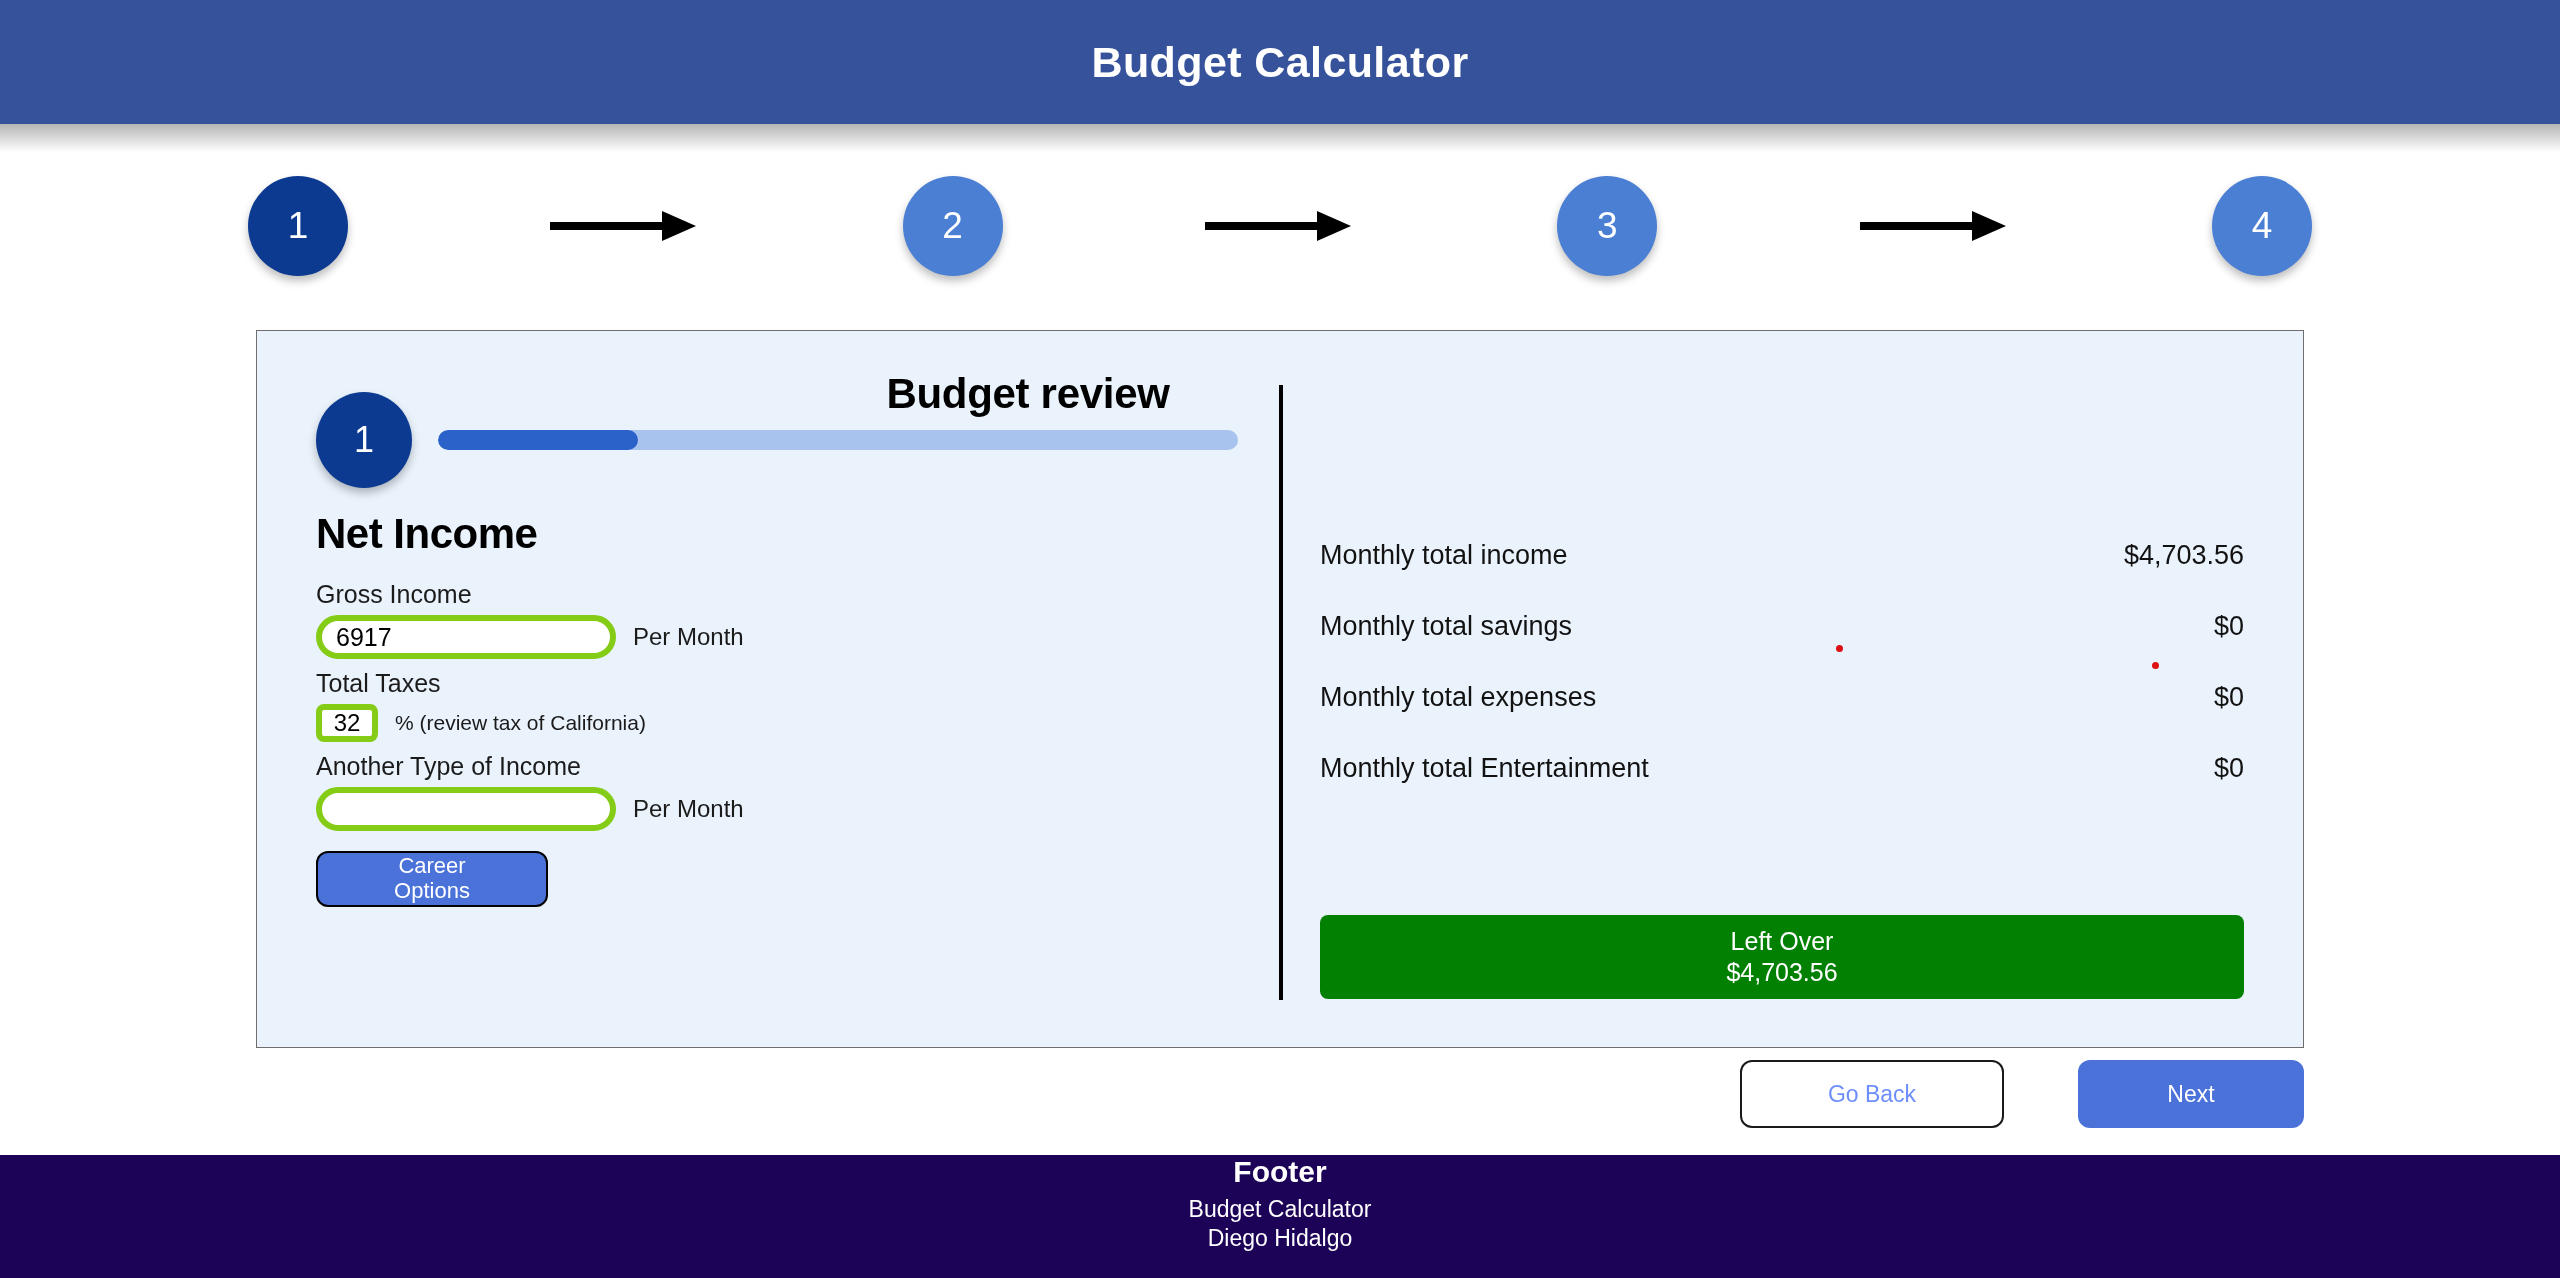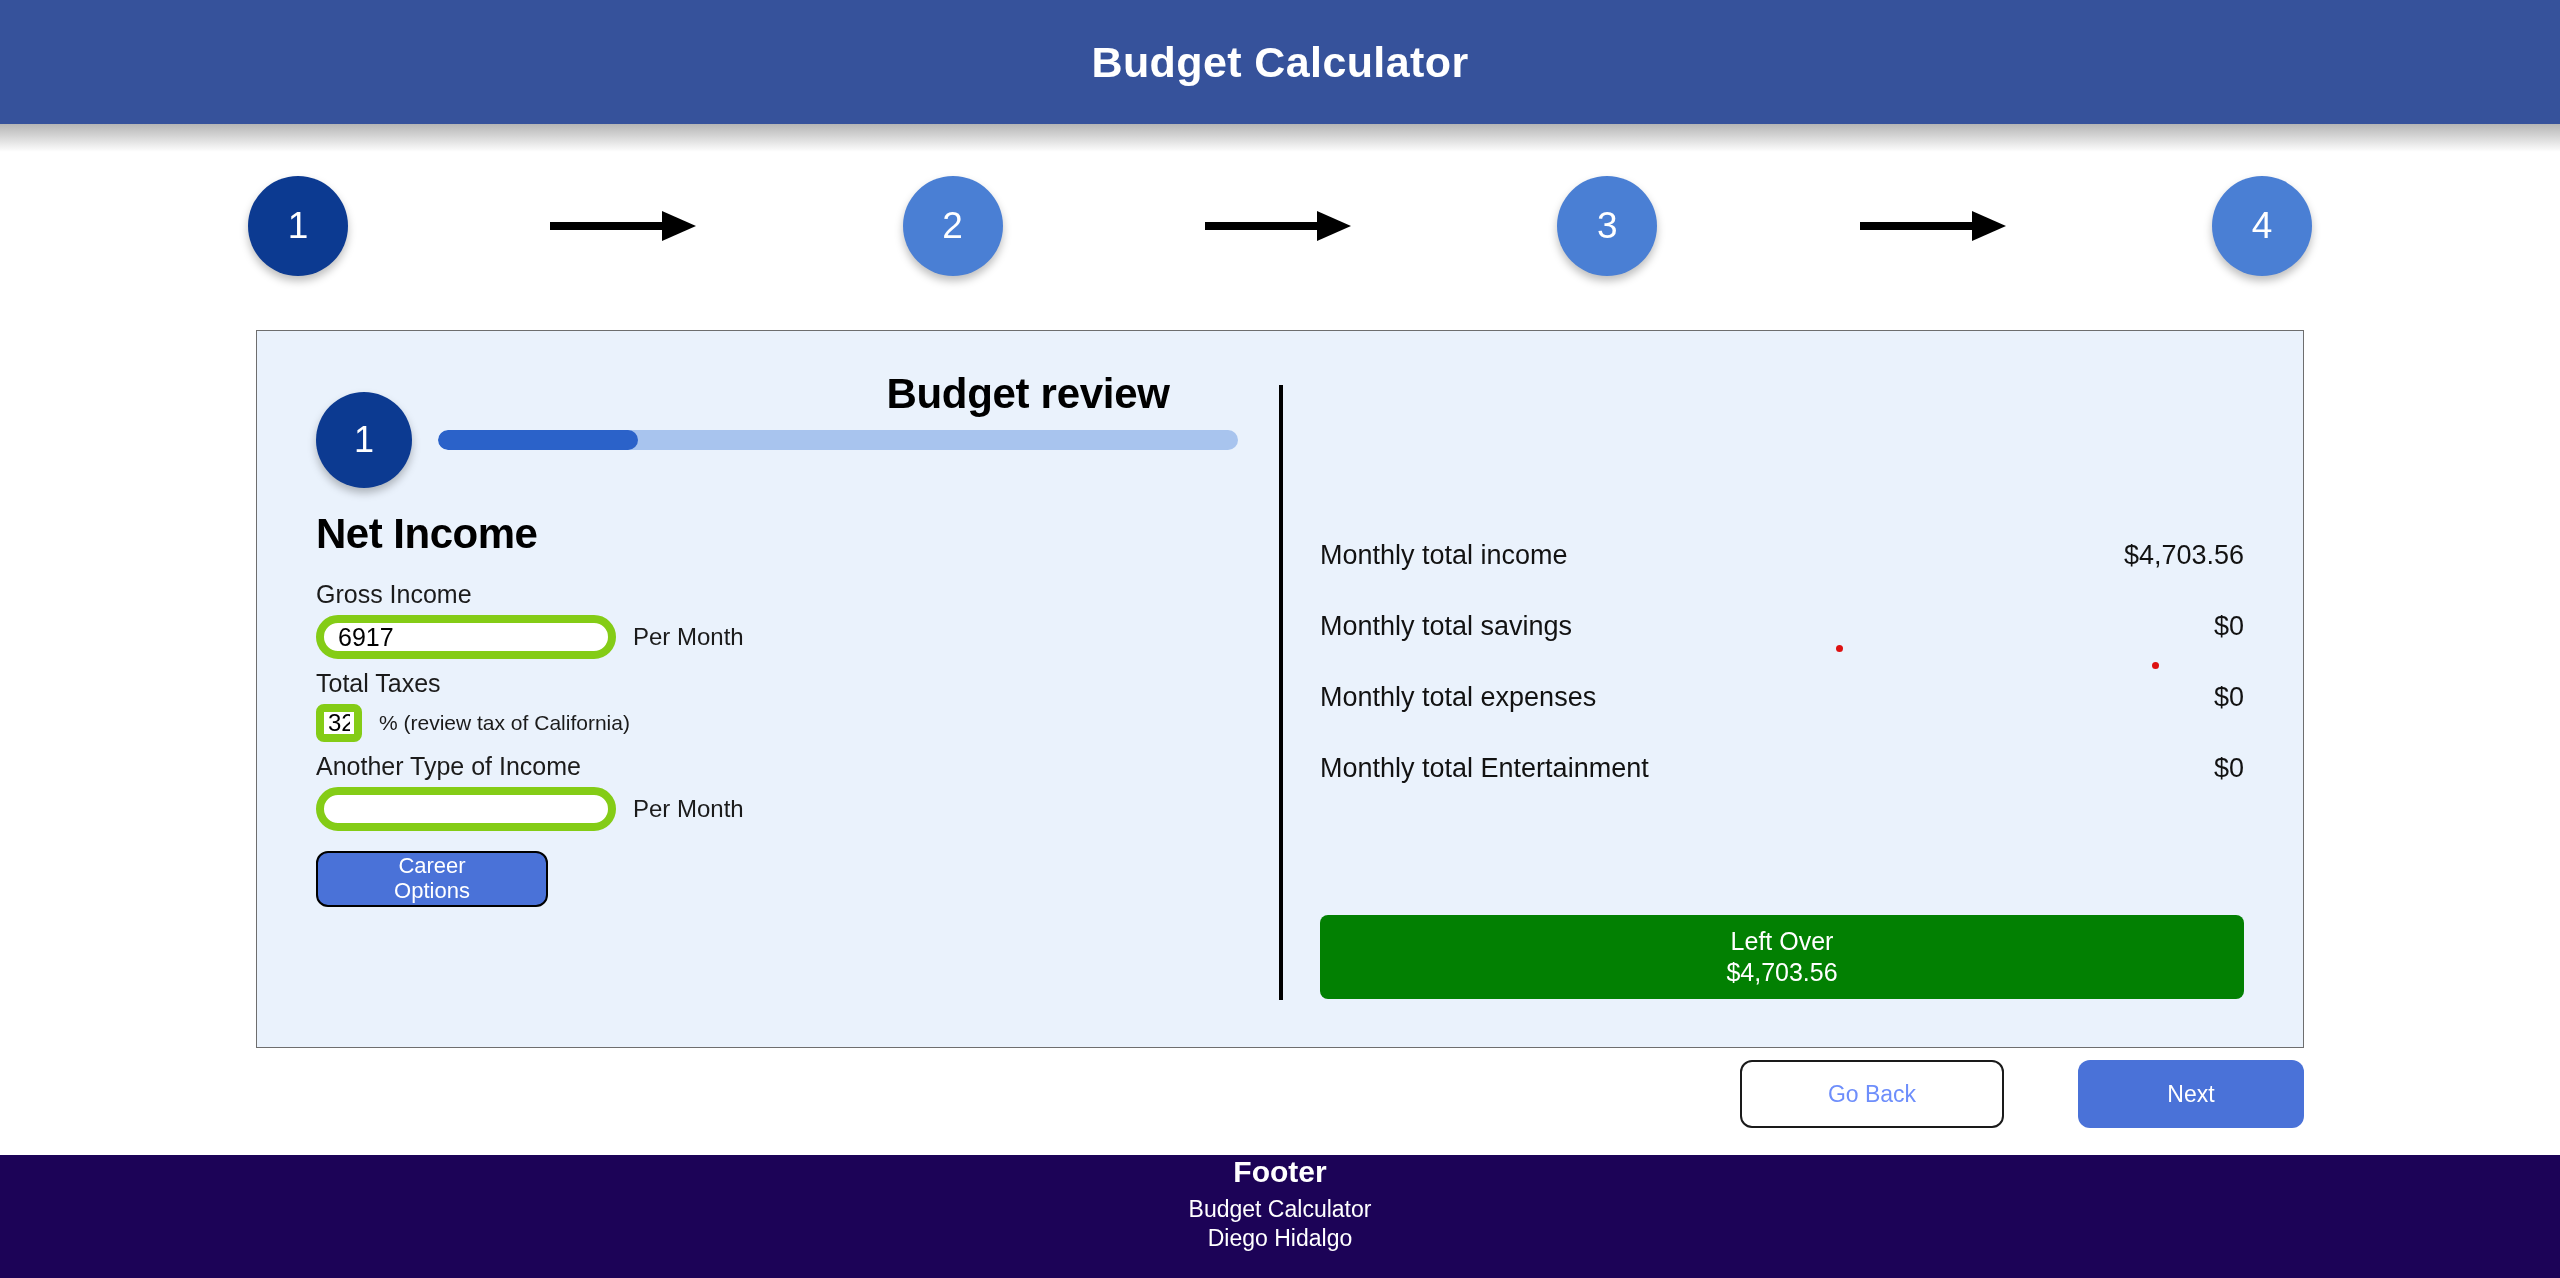--- a/index.html
+++ b/index.html
@@ -182,32 +182,32 @@
     font-weight: 400;
   }
   .field-row {
     display: flex;
     align-items: center;
     margin-bottom: 10px;
   }
   .text-input {
     width: 300px;
     height: 44px;
-    border: 8px solid #84cc16;
+    border: 6px solid #84cc16;
     border-radius: 24px;
     background: #ffffff;
     font-size: 25px;
     padding: 0 14px;
     box-sizing: border-box;
     font-family: "Liberation Sans", sans-serif;
     color: #000000;
     outline: none;
   }
   .text-input.small {
-    width: 46px;
+    width: 62px;
     height: 38px;
     border-radius: 8px;
     text-align: center;
     padding: 0 4px;
     font-size: 24px;
   }
   .field-suffix {
     margin-left: 17px;
     font-size: 24px;
     color: #1b1b1b;

